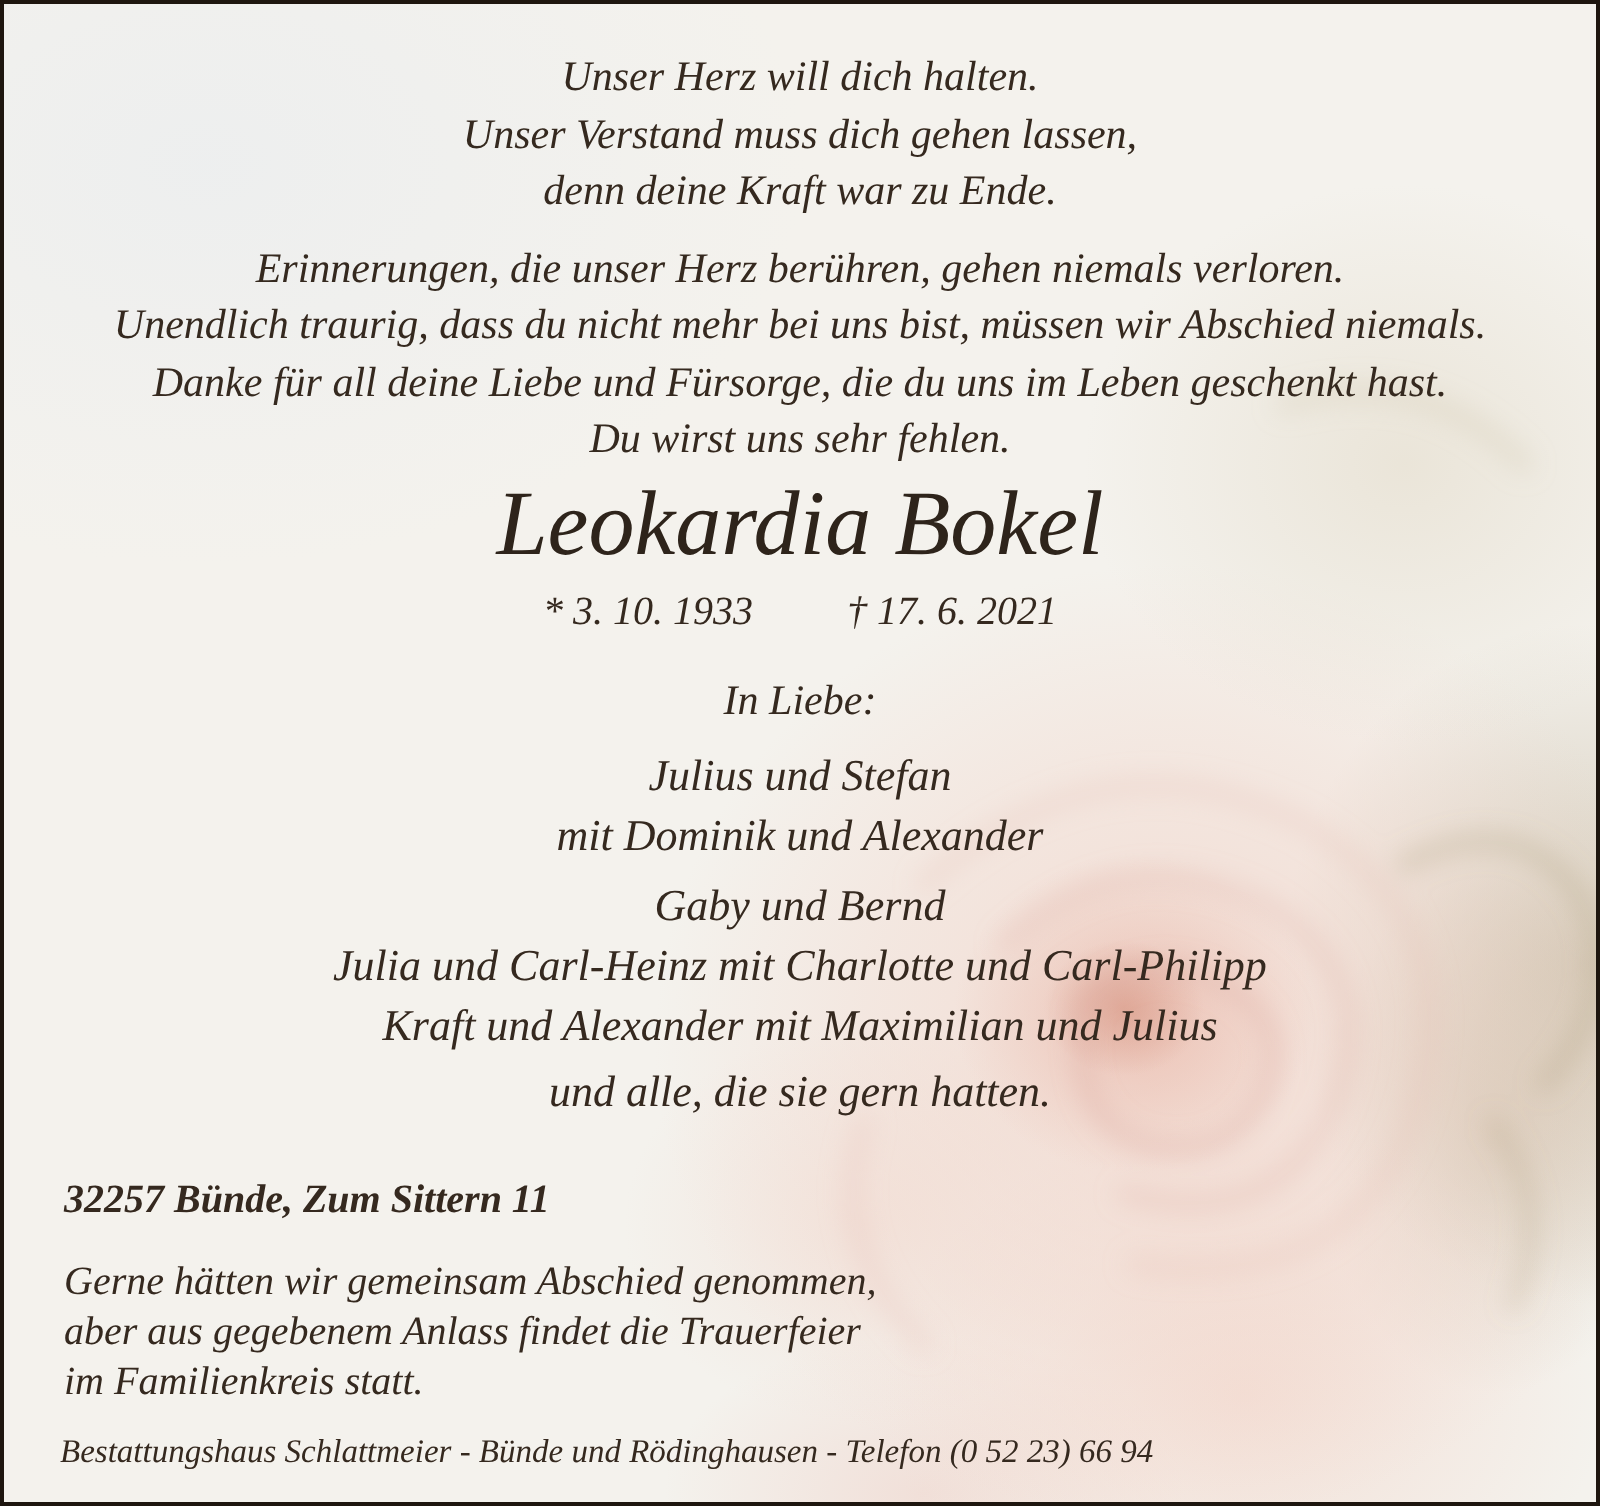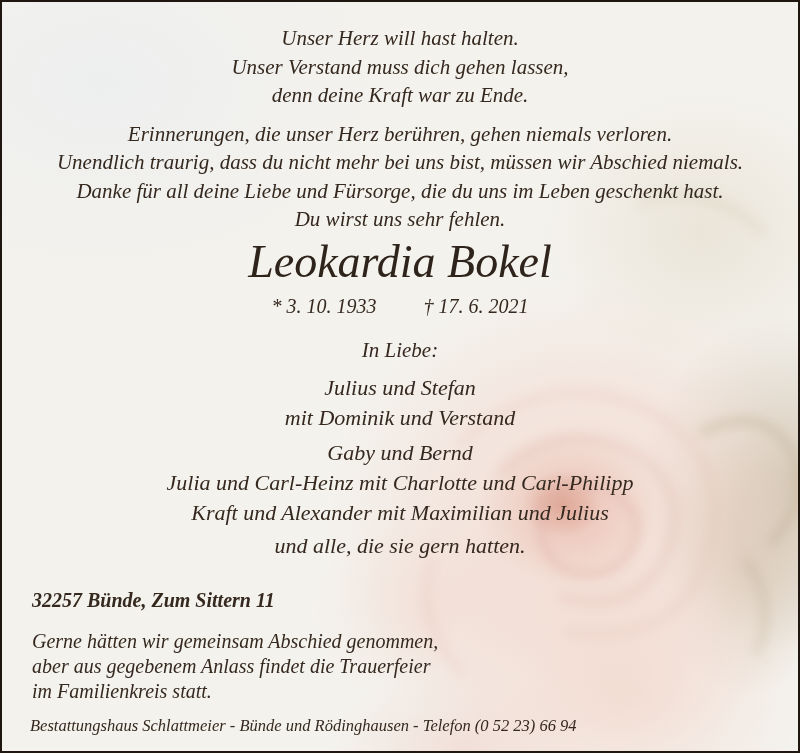--- a/index.html
+++ b/index.html
@@ -126,21 +126,21 @@
       <path d="M430 560 q-20 60 30 110" stroke="rgba(232,196,184,0.30)" stroke-width="10"></path>
       <path d="M700 430 q60 -30 90 20 q20 45 -20 90" stroke="rgba(170,155,120,0.28)" stroke-width="9"></path>
       <path d="M745 560 q30 40 10 90" stroke="rgba(170,155,120,0.25)" stroke-width="8"></path>
       <path d="M640 200 q70 -20 120 30" stroke="rgba(210,200,175,0.30)" stroke-width="10"></path>
     </g>
   </svg>
 
   <div class="content">
 
     <div class="verse">
-      <div>Unser Herz will hast halten.</div>
+      <div>Unser Herz will dich halten.</div>
       <div>Unser Verstand muss dich gehen lassen,</div>
       <div>denn deine Kraft war zu Ende.</div>
     </div>
 
     <div class="tribute">
       <div>Erinnerungen, die unser Herz berühren, gehen niemals verloren.</div>
       <div>Unendlich traurig, dass du nicht mehr bei uns bist, müssen wir Abschied niemals.</div>
       <div>Danke für all deine Liebe und Fürsorge, die du uns im Leben geschenkt hast.</div>
       <div>Du wirst uns sehr fehlen.</div>
     </div>
@@ -149,21 +149,21 @@
 
     <div class="dates">
       <span class="birth">* 3. 10. 1933</span>
       <span class="death">† 17. 6. 2021</span>
     </div>
 
     <div class="salutation">In Liebe:</div>
 
     <div class="mourners">
       <div>Julius und Stefan</div>
-      <div>mit Dominik und Verstand</div>
+      <div>mit Dominik und Alexander</div>
       <div class="gap-before">Gaby und Bernd</div>
       <div>Julia und Carl-Heinz mit Charlotte und Carl-Philipp</div>
       <div>Kraft und Alexander mit Maximilian und Julius</div>
       <div class="gap-before-sm">und alle, die sie gern hatten.</div>
     </div>
 
     <div class="address">32257 Bünde, Zum Sittern 11</div>
 
     <div class="funeral-note">
       <div>Gerne hätten wir gemeinsam Abschied genommen,</div>

